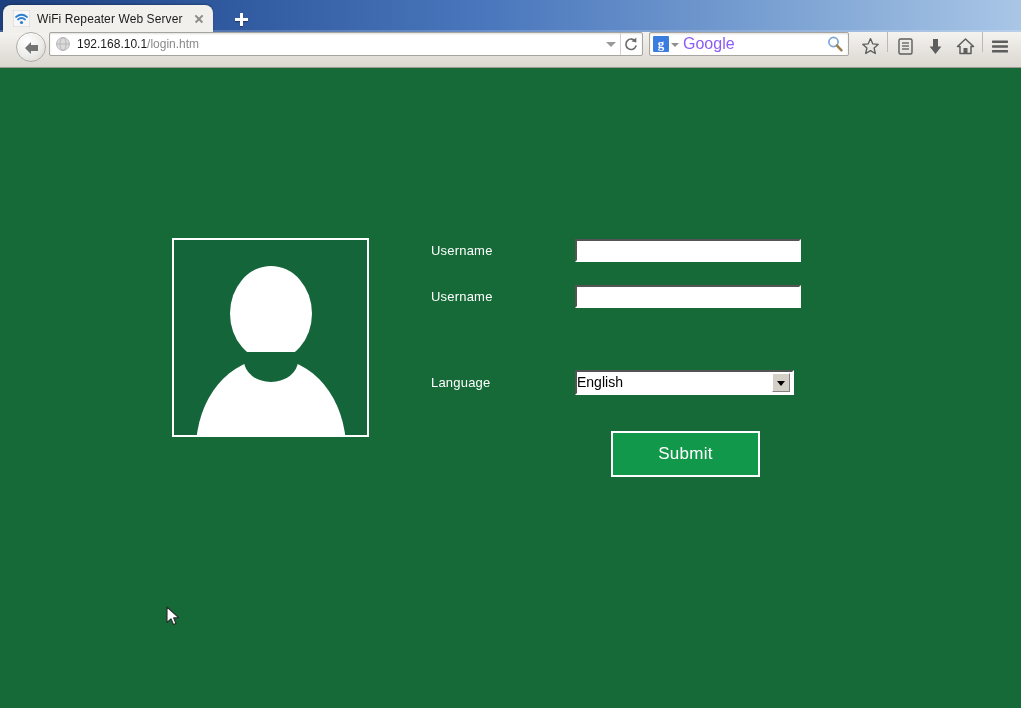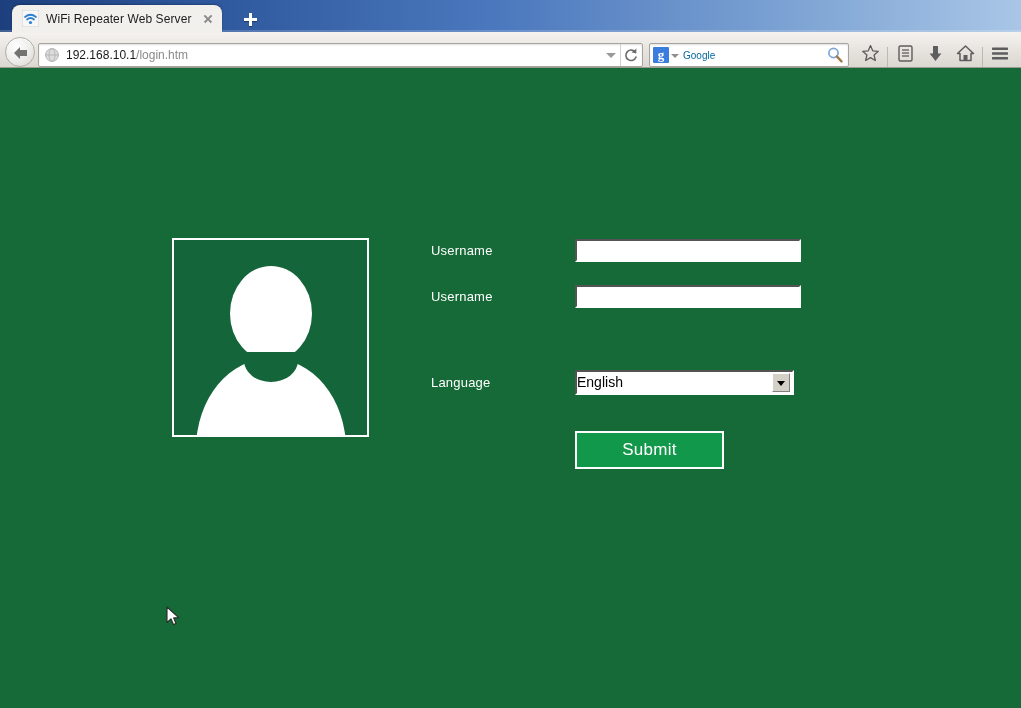--- a/index.html
+++ b/index.html
@@ -22,21 +22,21 @@
   }
 
   
   .tabstrip {
     height: 32px;
     background: linear-gradient(to right, #1d3f7d 0%, #2c559a 18%, #4a77bd 48%, #7ea4d4 78%, #a9c6e6 100%);
     position: relative;
     flex: 0 0 32px;
     display: flex;
     align-items: flex-end;
-    padding-left: 12px;
+    padding-left: 3px;
     gap: 9px;
   }
   .tabstrip::after {
     content: "";
     position: absolute;
     left: 0; right: 0; bottom: 0;
     height: 2px;
     background: rgba(255,255,255,0.18);
   }
 
@@ -102,22 +102,22 @@
   .newtab::before { left: 8px; top: 12px; width: 13px; height: 3px; }
   .newtab::after  { left: 13px; top: 7px;  width: 3px;  height: 13px; }
 
   
   .navbar {
     height: 36px;
     flex: 0 0 36px;
     background: linear-gradient(to bottom, #f5f3f0 0%, #e6e3de 55%, #dbd8d2 100%);
     border-bottom: 1px solid #9d9a94;
     display: flex;
-    align-items: flex-end;
-    padding: 0 6px 0 5px;
+    align-items: flex-start;
+    padding: 0 6px 0 16px;
     gap: 0px;
   }
 
   .back-btn {
     width: 30px; height: 30px;
     border-radius: 50%;
     background: radial-gradient(circle at 35% 30%, #ffffff 0%, #ececea 55%, #d6d3ce 100%);
     border: 1px solid #b0ada7;
     box-shadow: inset 0 1px 0 #fff;
     position: relative;
@@ -211,22 +211,22 @@
   .search-caret::after {
     content: "";
     position: absolute;
     left: 2px; top: 8px;
     border-left: 4px solid transparent;
     border-right: 4px solid transparent;
     border-top: 4px solid #8f8f8f;
   }
   .search-placeholder {
     flex: 1 1 auto;
-    font-size: 10px;
-    color: #0369a1;
+    font-size: 16px;
+    color: #8b5cf6;
     padding-left: 2px;
     white-space: nowrap;
     overflow: hidden;
   }
   .search-go { width: 20px; height: 20px; flex: 0 0 20px; }
 
   .tool-icon {
     width: 30px; height: 28px;
     flex: 0 0 30px;
     display: flex;
@@ -364,30 +364,31 @@
     border-right: 4px solid transparent;
     border-top: 5px solid #000000;
   }
 
   .submit-row {
     margin-top: 32px;
     padding-left: 144px;
   }
   .submit-btn {
     width: 149px;
-    height: 38px;
+    height: 46px;
     background: #12984a;
     border: 2px solid #ffffff;
     color: #ffffff;
     font-family: "Liberation Sans", sans-serif;
     font-size: 17px;
     letter-spacing: 0.3px;
     cursor: pointer;
     padding: 0;
     line-height: 26px;
+    margin-left: 36px;
   }
 
   
   .mouse-cursor {
     position: absolute;
     left: 166px; top: 538px;
     width: 16px; height: 22px;
     pointer-events: none;
   }
 </style>

